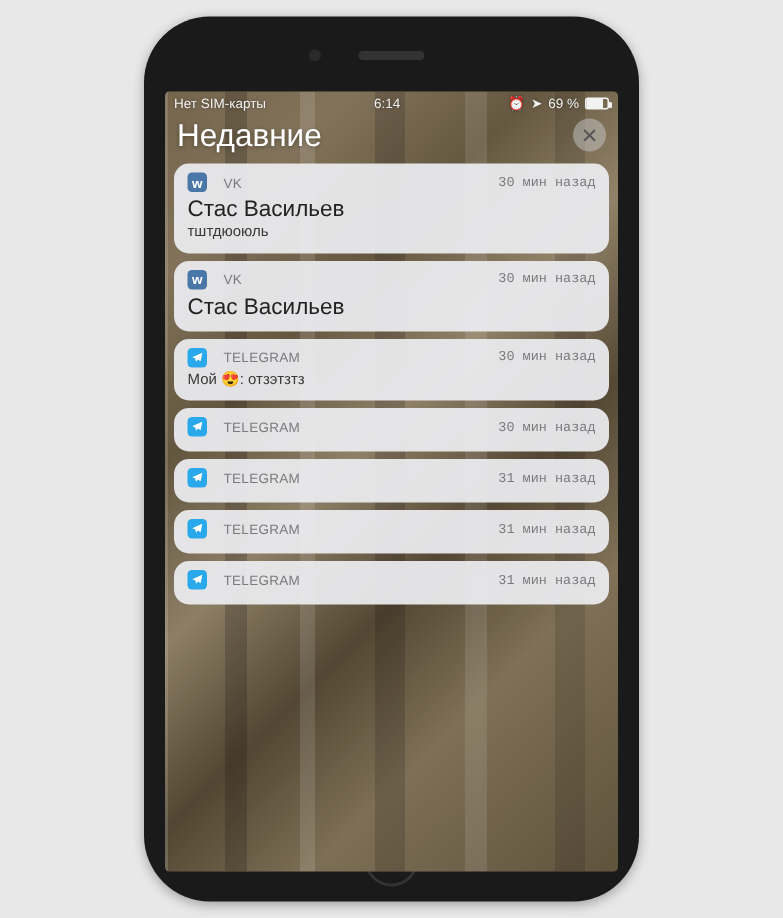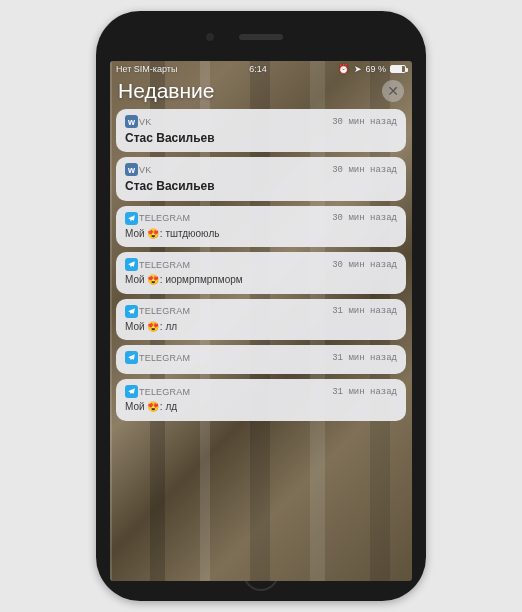--- a/index.html
+++ b/index.html
@@ -60,21 +60,21 @@
   }
   .statusbar .sb-right { display: flex; align-items: center; gap: 4px; }
   .battery {
     width: 16px; height: 8px; border: 1px solid #f2f2f2; border-radius: 2px;
     position: relative; display: inline-block;
   }
   .battery::after { content:""; position:absolute; right:-3px; top:2px; width:2px; height:4px; background:#f2f2f2; border-radius:0 1px 1px 0; }
   .battery i { display:block; height:100%; width:80%; background:#f2f2f2; }
   .header {
     position: relative;
-    display: flex; align-items: center; justify-content: space-between;
+    display: flex; justify-content: space-between;
     padding: 2px 8px 6px 8px;
   }
   .header-title { font-size: 21px; font-weight: 400; color: #fff; text-shadow: 0 1px 3px rgba(0,0,0,.35); }
   .close-btn {
     width: 22px; height: 22px; border-radius: 50%;
     background: rgba(200,200,200,.5);
     display: flex; align-items: center; justify-content: center;
     color: #555; font-size: 14px;
   }
   .notif-list {
@@ -83,37 +83,37 @@
     display: flex; flex-direction: column; gap: 5px;
   }
   .notif {
     background: rgba(235,235,238,.94);
     border-radius: 10px;
     padding: 6px 9px 7px 9px;
     font-size: 10px;
     color: #333;
   }
   .notif-head {
-    display: flex; align-items: center; gap: 1px;
+    display: flex; align-items: center; gap: 11px;
     color: #7b7b7f;
     font-size: 9px;
     margin-bottom: 3px;
   }
   .notif-head .app-name { text-transform: uppercase; letter-spacing: .2px; flex: 0 0 auto; }
   .notif-head .time { margin-left: auto; white-space: nowrap; font-family: Liberation Mono, monospace; }
   .app-icon {
     width: 13px; height: 13px; border-radius: 3px;
     display: inline-flex; align-items: center; justify-content: center;
     font-size: 8px; font-weight: 700; color: #fff;
   }
   .app-icon.vk { background: #4a76a8; }
   .app-icon.vk::before { content: "w"; font-family: Arial; font-size:9px; font-weight:700; }
   .app-icon.telegram { background: #29a9eb; position: relative; }
   .app-icon.telegram svg { width: 9px; height: 9px; display:block; }
-  .notif-title { font-weight: 700; color: #222; font-size: 12px; line-height: 1.2; }
+  .notif-title { font-weight: 400; color: #222; font-size: 15px; line-height: 1.2; }
   .notif-body { color: #3a3a3a; font-size: 10px; line-height: 1.25; display:flex; align-items:center; gap:2px; }
 </style>
 </head>
 <body>
 
 <div class="phone">
   <div class="speaker"></div>
   <div class="camera"></div>
   <div class="home"></div>
 
@@ -140,20 +140,21 @@
     </div>
 
     <div class="notif-list" id="notif-list">
   <div class="notif">
     <div class="notif-head">
       <span class="app-icon vk"></span>
       <span class="app-name">VK</span>
       <span class="time">30 мин назад</span>
     </div>
     <div class="notif-title">Стас Васильев</div>
+    <div class="notif-body">тштдюоюль</div>
   </div>
 
   <div class="notif">
     <div class="notif-head">
       <span class="app-icon vk"></span>
       <span class="app-name">VK</span>
       <span class="time">30 мин назад</span>
     </div>
     <div class="notif-title">Стас Васильев</div>
   </div>
@@ -162,49 +163,47 @@
     <div class="notif-head">
       <span class="app-icon telegram">
               <svg viewBox="0 0 24 24">
                 <path fill="#fff" d="M21 3L3 11l5 2 2 6 3-4 5 3z"></path>
               </svg>
             </span>
       <span class="app-name">TELEGRAM</span>
       <span class="time">30 мин назад</span>
     </div>
 
-    <div class="notif-body">Мой 😍: тштдюоюль</div>
-  </div>
-
-  <div class="notif">
-    <div class="notif-head">
-      <span class="app-icon telegram">
-              <svg viewBox="0 0 24 24">
-                <path fill="#fff" d="M21 3L3 11l5 2 2 6 3-4 5 3z"></path>
-              </svg>
-            </span>
-      <span class="app-name">TELEGRAM</span>
-      <span class="time">30 мин назад</span>
-    </div>
-
-    <div class="notif-body">Мой 😍: иормрпмрпморм</div>
+    <div class="notif-body">Мой 😍: отзэтзтз</div>
+  </div>
+
+  <div class="notif">
+    <div class="notif-head">
+      <span class="app-icon telegram">
+              <svg viewBox="0 0 24 24">
+                <path fill="#fff" d="M21 3L3 11l5 2 2 6 3-4 5 3z"></path>
+              </svg>
+            </span>
+      <span class="app-name">TELEGRAM</span>
+      <span class="time">30 мин назад</span>
+    </div>
+
   </div>
 
   <div class="notif">
     <div class="notif-head">
       <span class="app-icon telegram">
               <svg viewBox="0 0 24 24">
                 <path fill="#fff" d="M21 3L3 11l5 2 2 6 3-4 5 3z"></path>
               </svg>
             </span>
       <span class="app-name">TELEGRAM</span>
       <span class="time">31 мин назад</span>
     </div>
 
-    <div class="notif-body">Мой 😍: лл</div>
   </div>
 
   <div class="notif">
     <div class="notif-head">
       <span class="app-icon telegram">
               <svg viewBox="0 0 24 24">
                 <path fill="#fff" d="M21 3L3 11l5 2 2 6 3-4 5 3z"></path>
               </svg>
             </span>
       <span class="app-name">TELEGRAM</span>
@@ -217,18 +216,17 @@
     <div class="notif-head">
       <span class="app-icon telegram">
               <svg viewBox="0 0 24 24">
                 <path fill="#fff" d="M21 3L3 11l5 2 2 6 3-4 5 3z"></path>
               </svg>
             </span>
       <span class="app-name">TELEGRAM</span>
       <span class="time">31 мин назад</span>
     </div>
 
-    <div class="notif-body">Мой 😍: лд</div>
   </div>
 </div>
 
   </div>
 </div>
 
 </body></html>

